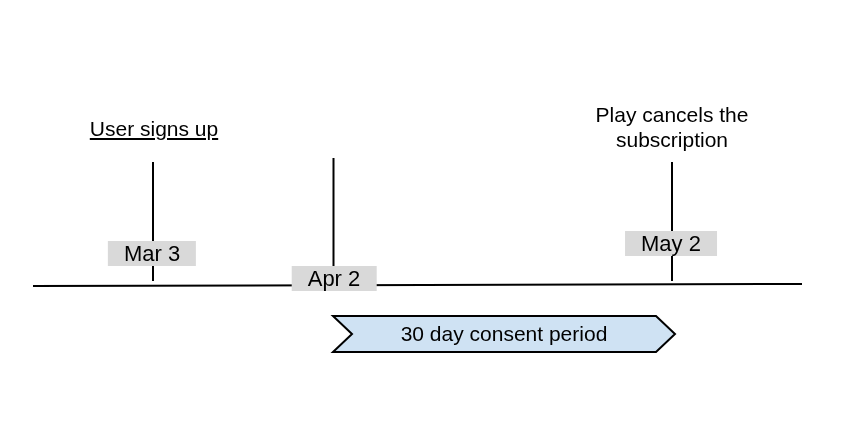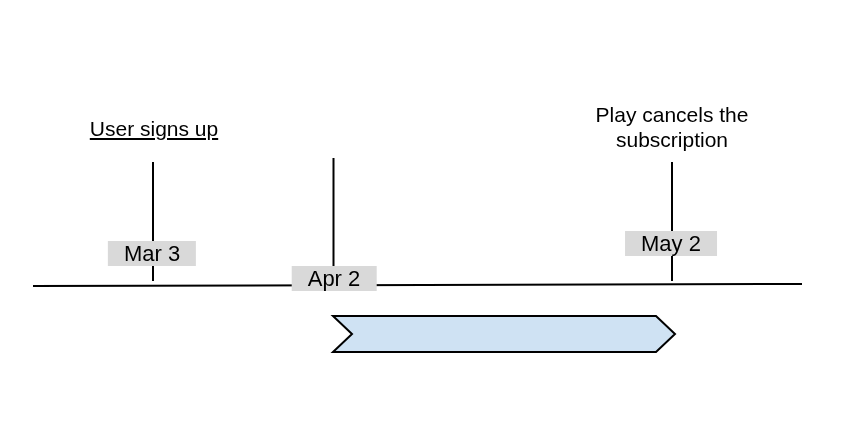--- a/index.html
+++ b/index.html
@@ -100,14 +100,15 @@
     <polygon class="chevron-shape" points="333,316 656,316 675,334 656,352 333,352 352,334"></polygon>
   </svg>
 
   <div class="milestone-label m1">User signs up</div>
   <div class="milestone-label m3">Play cancels the subscription</div>
 
   <div class="date-badge d1">Mar 3</div>
   <div class="date-badge d2">Apr 2</div>
   <div class="date-badge d3">May 2</div>
 
+  <div class="banner-label">30 day consent period</div>
 
 </div>
 
 </body></html>

